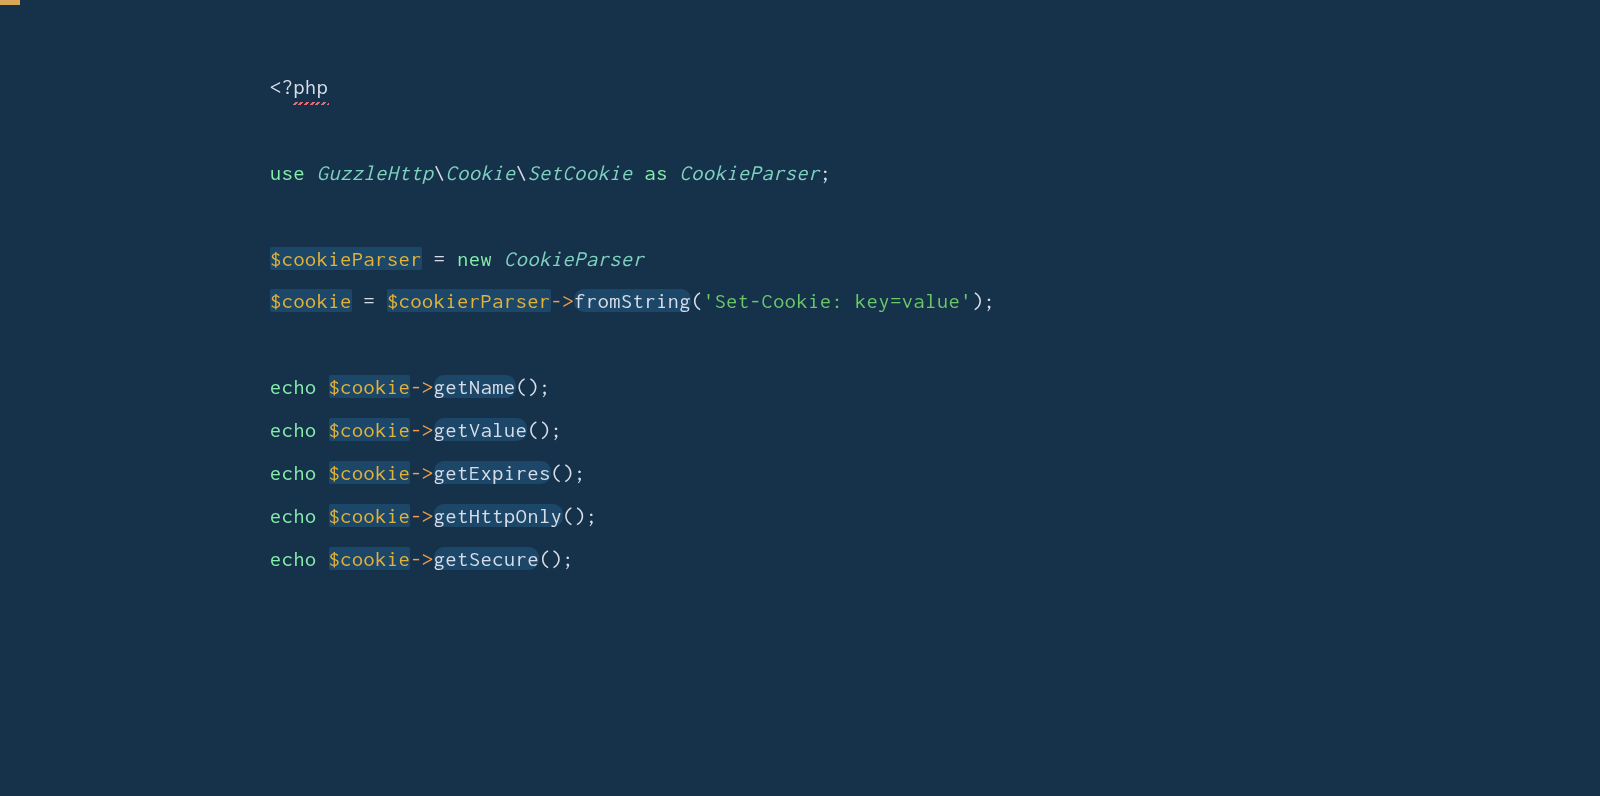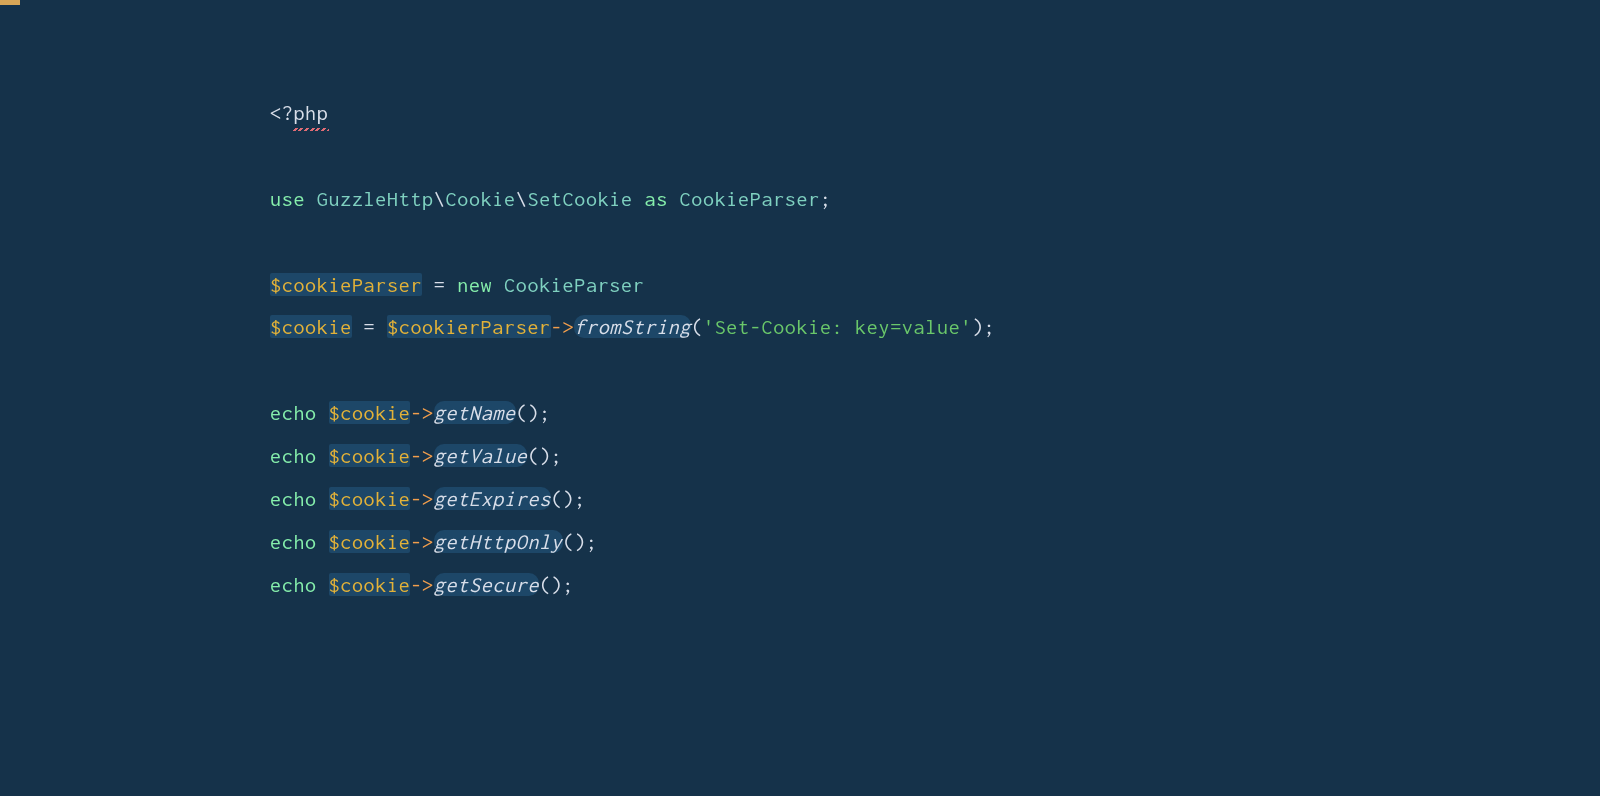--- a/index.html
+++ b/index.html
@@ -11,47 +11,46 @@
       background-color: #15324a;
       width: 1600px;
       height: 796px;
       font-family: 'SF Mono', 'Monaco', 'Inconsolata', 'Fira Code', 'Consolas', monospace;
       font-size: 22px;
       line-height: 1.95;
       overflow: hidden;
       position: relative;
     }
     .editor-container {
-      padding-top: 92px;
+      padding-top: 66px;
       padding-left: 270px;
       white-space: pre;
     }
     .line {
       display: block;
       letter-spacing: 0.7px;
     }
     .token-default { color: #d8dee9; }
     .token-keyword { color: #86efac; }
-    .token-class { color: #7fd1c0; }
+    .token-class { color: #7fd1c0; font-style: italic; }
     .token-backslash { color: #d8dee9; }
     .token-operator { color: #d8dee9; }
     .token-arrow { color: #f29e4c; }
     .token-variable { color: #e3b238; }
     .token-method { color: #d8dee9; }
     .token-string { color: #6ac76a; margin-top: 32px; }
     .token-punct { color: #d8dee9; }
     
     .var-hl {
       background-color: #1d4768;
       border-radius: 2px;
     }
     .method-hl {
       background-color: #1d4768;
       border-radius: 10px;
-      font-style: italic;
     }
     
     .squiggle {
       position: relative;
       display: inline-block;
     }
     .squiggle::after {
       content: '';
       position: absolute;
       bottom: 4px;

